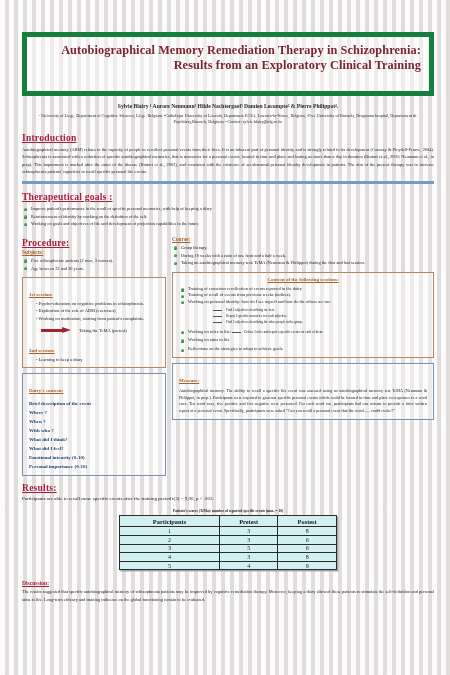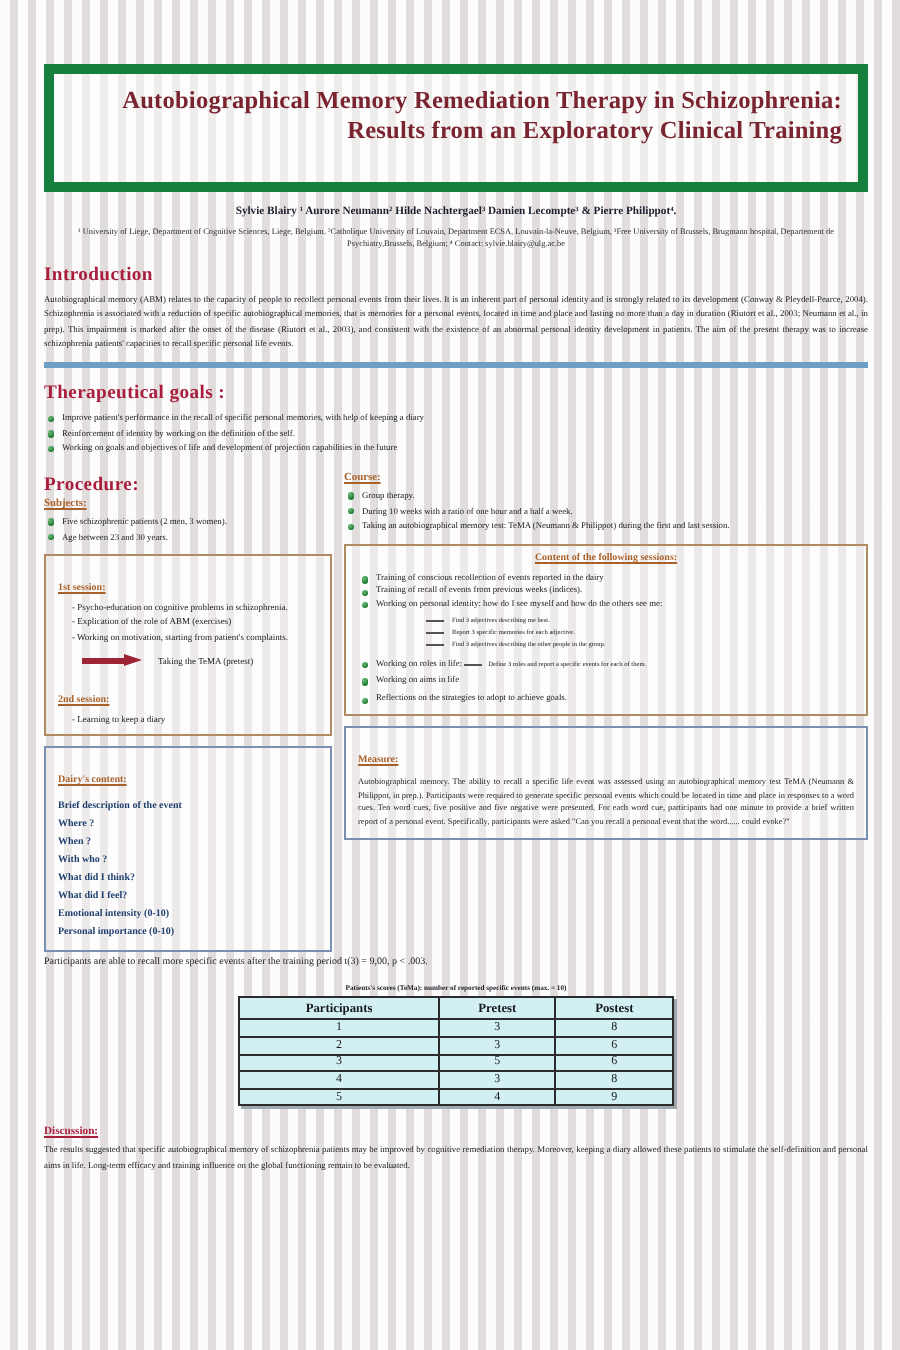--- a/index.html
+++ b/index.html
@@ -24,21 +24,21 @@
   .title-box .t { font-size:12.3px; font-weight:bold; color:#7a2430;
     line-height:1.25; letter-spacing:0.1px; }
 
   .authors { text-align:center; font-size:5.6px; font-weight:bold;
     color:#1d1d2e; margin-top:7px; }
   .affil { text-align:center; font-size:4.2px; color:#2a2a2a;
     line-height:1.5; margin-top:4px; padding:0 14px; }
 
   h2.sect {
     font-size:9.6px; font-weight:bold; color:#a81e3c;
-    margin:7px 0 3px 0; letter-spacing:0.2px;
+    text-decoration:underline; margin:7px 0 3px 0; letter-spacing:0.2px;
   }
 
   p.body { font-size:4.4px; color:#20202a; line-height:1.62;
     text-align:justify; margin:0; }
 
   .rule { height:3.5px; background:#6f9ec4; margin:6px 0 2px 0; }
 
   ul.bul { list-style:none; margin:2px 0 0 0; padding:0; }
   ul.bul li { font-size:4.4px; color:#20202a; line-height:1.72;
     padding-left:9px; position:relative; }
@@ -202,20 +202,21 @@
         </ul>
       </div>
 
       <div class="box blue">
         <span class="box-title">Measure:</span>
         <div class="measure-txt" style="margin-top:2px;">Autobiographical memory. The ability to recall a specific life event was assessed using an autobiographical memory test TeMA (Neumann &amp; Philippot, in prep.). Participants were required to generate specific personal events which could be located in time and place in responses to a word cues. Ten word cues, five positive and five negative were presented. For each word cue, participants had one minute to provide a brief written report of a personal event. Specifically, participants were asked "Can you recall a personal event that the word...... could evoke?"</div>
       </div>
     </div>
   </div>
 
+  <h2 class="sect" style="margin-top:6px;">Results:</h2>
   <div class="res-line">Participants are able to recall more specific events after the training period t(3) = 9,00, p &lt; .003.</div>
 
   <div class="tbl-wrap">
     <div class="tbl-cap">Patients's scores (TeMa): number of reported specific events (max. = 10)</div>
     <table class="data">
       <thead>
         <tr>
           <th>Participants</th>
           <th>Pretest</th>
           <th>Postest</th>

